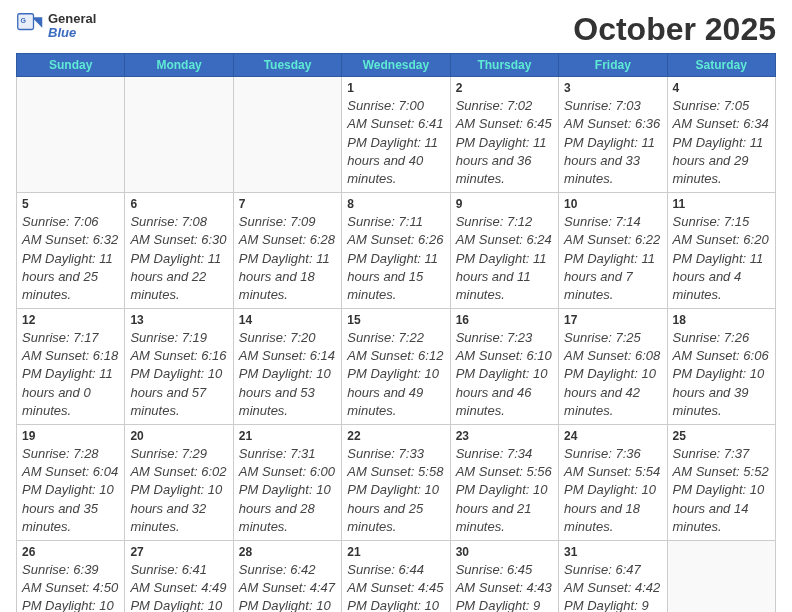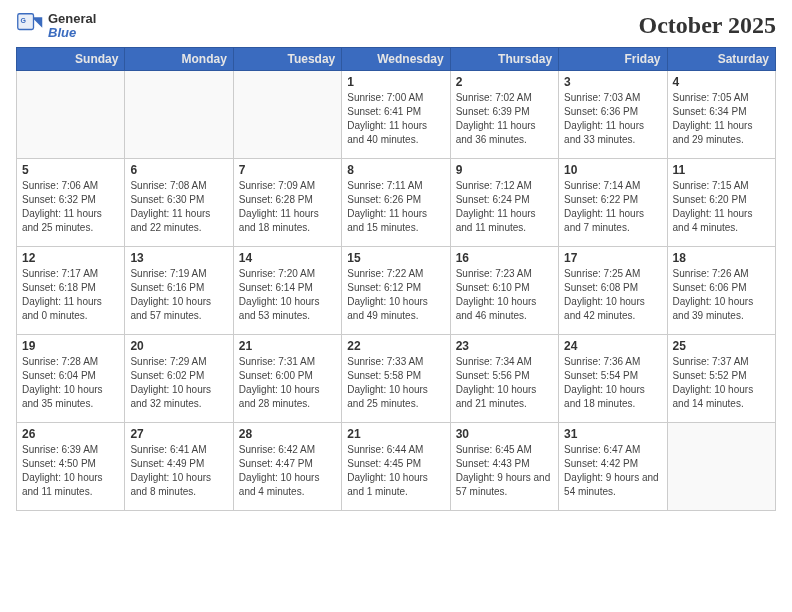--- a/index.html
+++ b/index.html
@@ -39,41 +39,40 @@
     .logo-blue { color: #3a6bbf; font-style: italic; }
     .logo-icon {
       width: 28px;
       height: 28px;
       margin-right: 4px;
     }
     .title-section {
       text-align: right;
     }
     .month-title {
-      font-size: 24px;
+      font-size: 32px;
       font-weight: bold;
       color: #333;
       line-height: 1.1;
-      font-family: Liberation Serif, serif;
     }
     .location {
       font-size: 13px;
       color: #555;
     }
     .calendar {
       flex: 1;
       border: 1px solid #ccc;
       border-collapse: collapse;
       width: 100%;
       table-layout: fixed;
     }
     .calendar th {
       background: #3a6bbf;
-      color: #e5e5e5;
-      text-align: right;
+      color: #5eead4;
+      text-align: center;
       padding: 4px 6px;
       font-size: 12px;
       font-weight: bold;
       border: 1px solid #2e58a0;
       margin-left: 44px;
     }
     .calendar td {
       border: 1px solid #ccc;
       vertical-align: top;
       padding: 4px 5px;
@@ -85,23 +84,24 @@
     .calendar td.empty {
       background: #f9f9f9;
     }
     .day-number {
       font-size: 12px;
       font-weight: bold;
       color: #333;
       margin-bottom: 2px;
     }
     .day-info {
-      font-size: 10px;
+      font-size: 13px;
       color: #444;
       line-height: 1.4;
+      font-style: italic;
     }
   </style>
 </head>
 <body>
 
 <div class="page">
   <div class="header">
     <div class="logo">
       <svg class="logo-icon" viewBox="0 0 32 32" xmlns="http://www.w3.org/2000/svg">
         <rect x="0" y="0" width="32" height="32" rx="3" fill="#fff"></rect>
@@ -139,21 +139,21 @@
           <td>
             <div class="day-number">1</div>
             <div class="day-info">Sunrise: 7:00 AM
 Sunset: 6:41 PM
 Daylight: 11 hours
 and 40 minutes.</div>
           </td>
           <td>
             <div class="day-number">2</div>
             <div class="day-info">Sunrise: 7:02 AM
-Sunset: 6:39 PM
+Sunset: 6:45 PM
 Daylight: 11 hours
 and 36 minutes.</div>
           </td>
           <td>
             <div class="day-number">3</div>
             <div class="day-info">Sunrise: 7:03 AM
 Sunset: 6:36 PM
 Daylight: 11 hours
 and 33 minutes.</div>
           </td>

